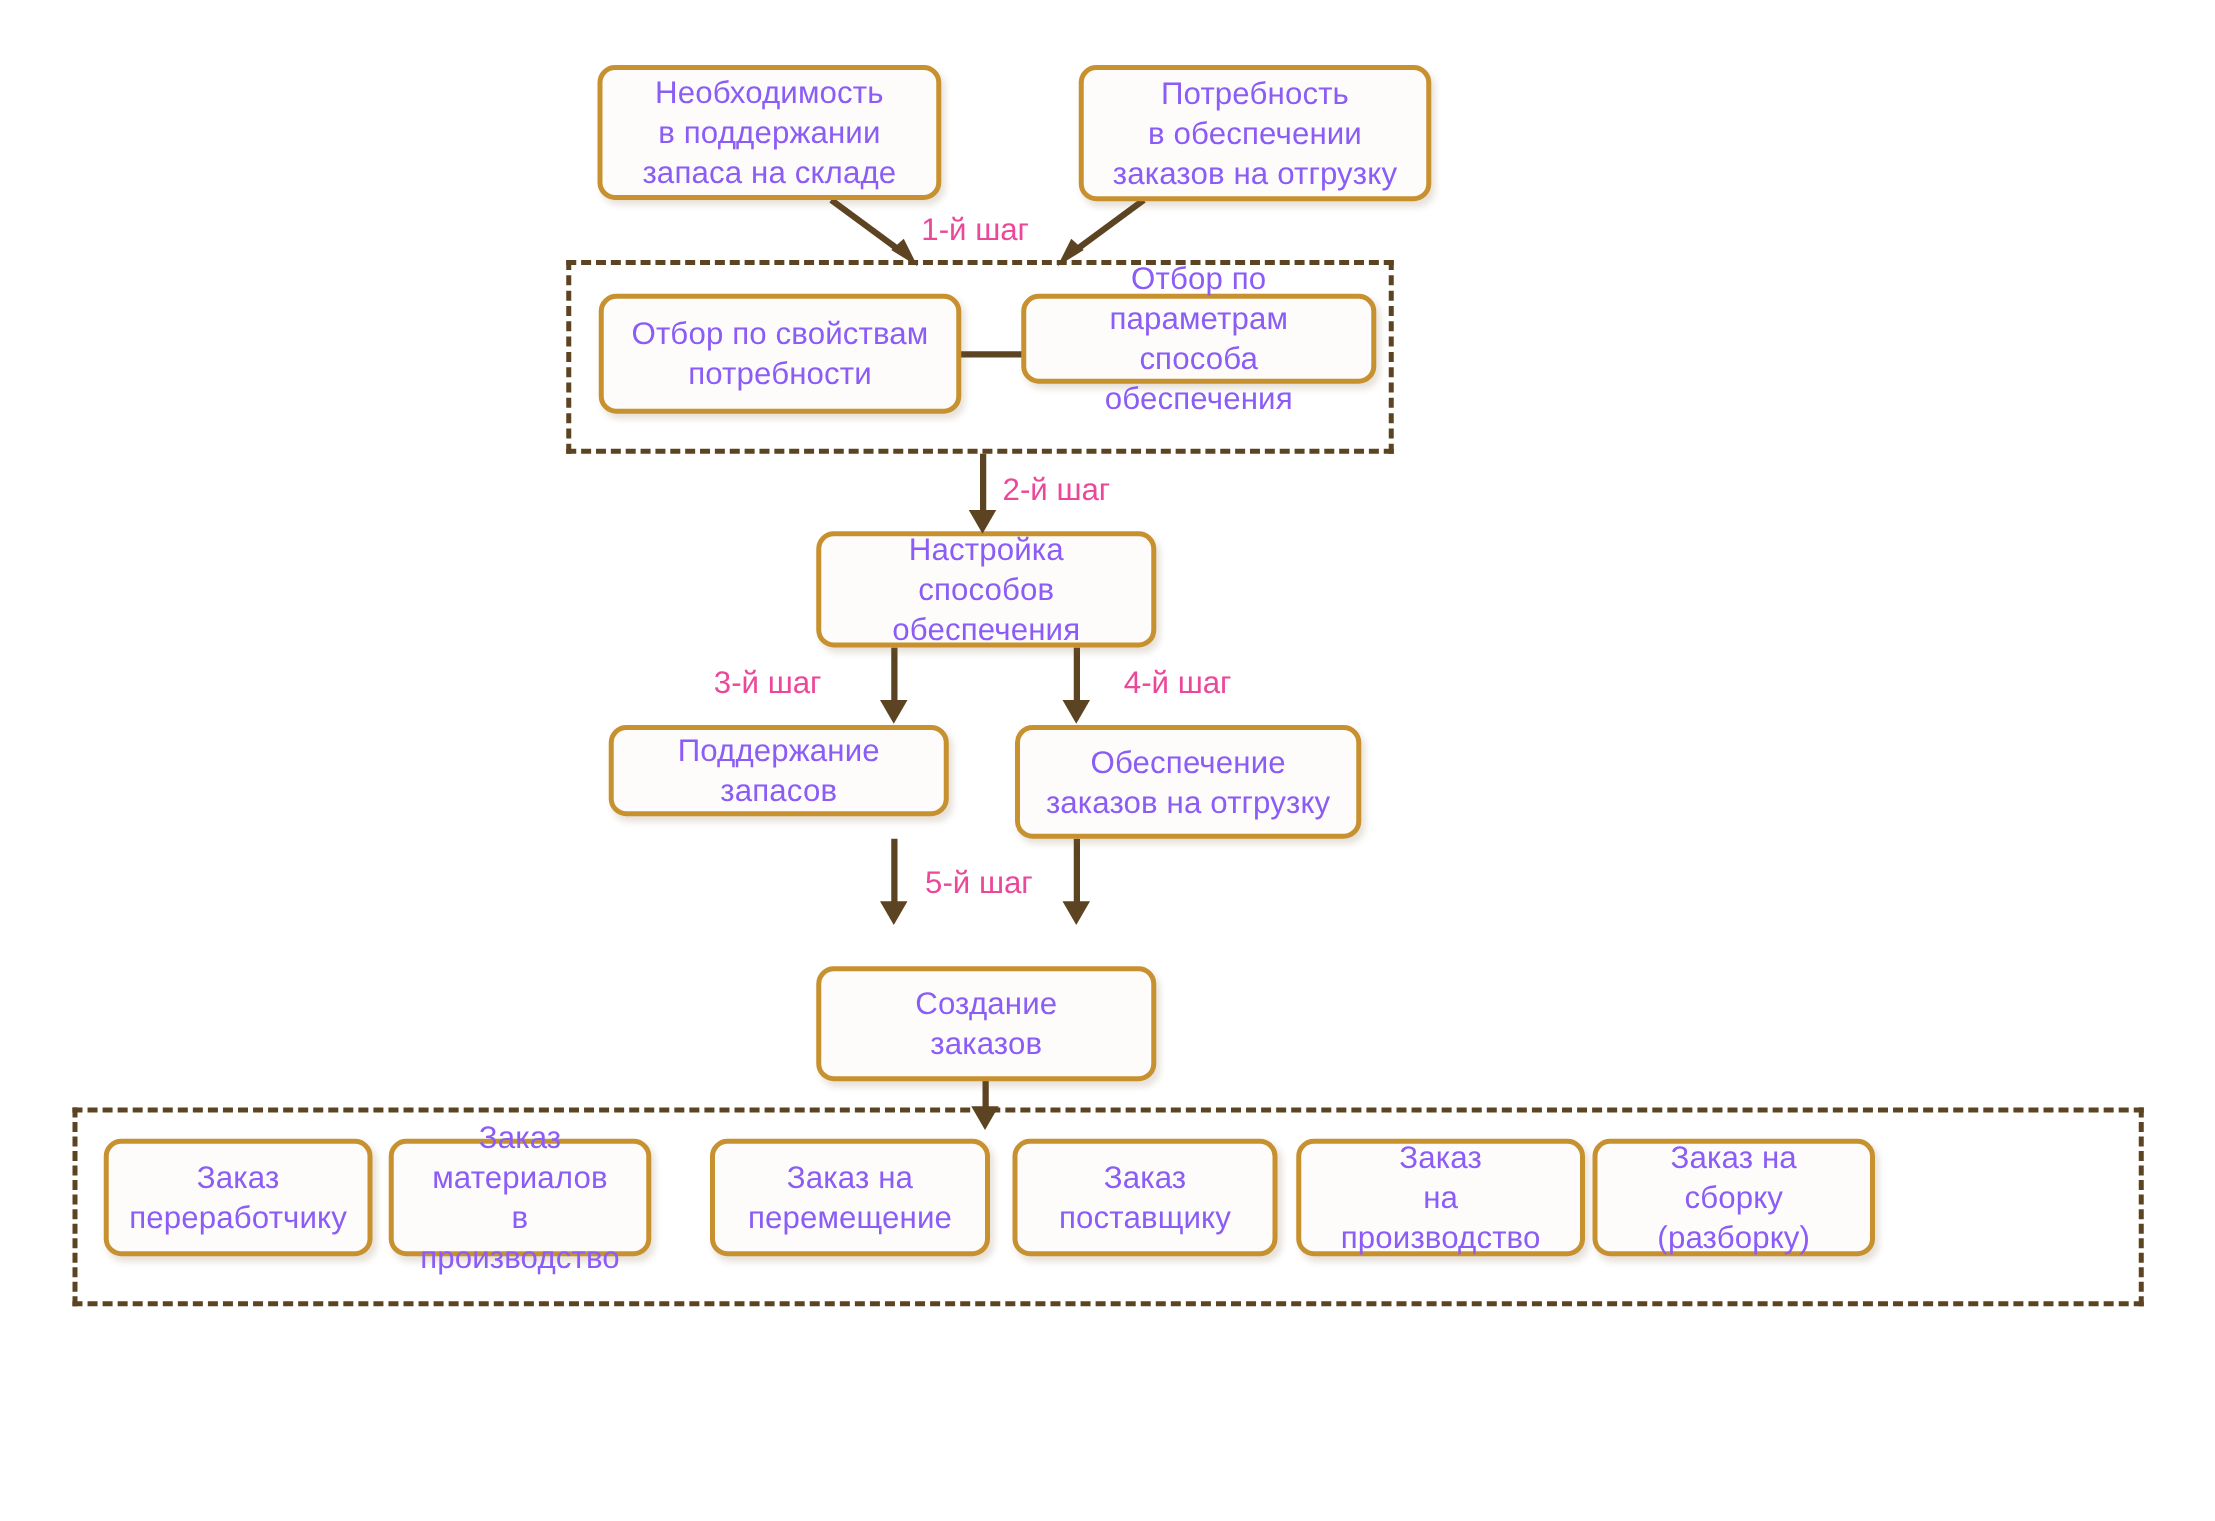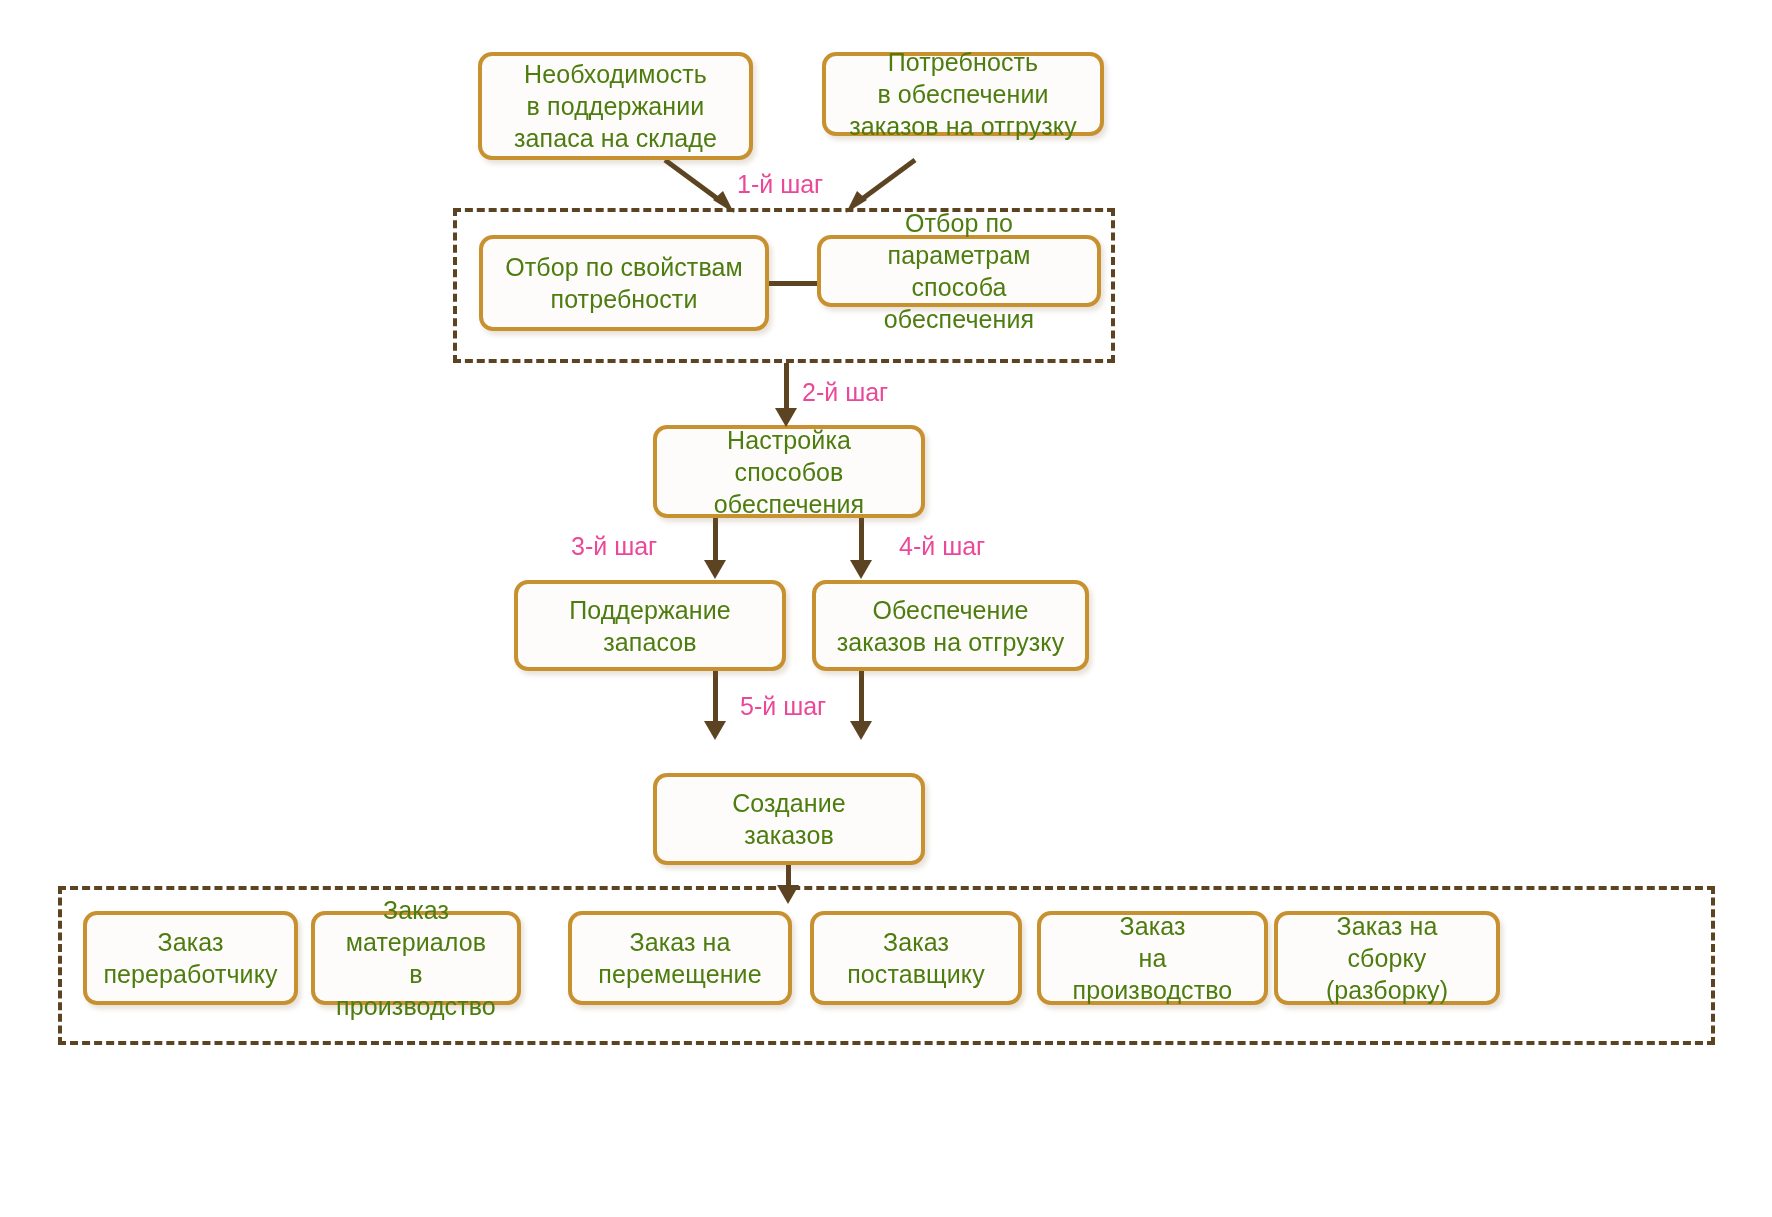--- a/index.html
+++ b/index.html
@@ -23,21 +23,21 @@
   .box {
     position: absolute;
     box-sizing: border-box;
     background: #fdfcfa;
     border: 4px solid #c8912f;
     border-radius: 14px;
     display: flex;
     align-items: center;
     justify-content: center;
     text-align: center;
-    color: #4d7c0f;
+    color: #8b5cf6;
     font-size: 25px;
     line-height: 1.28;
     letter-spacing: 0.1px;
     box-shadow: 3px 4px 5px rgba(120, 90, 50, 0.18);
     z-index: 3;
   }
   .box span { display: block; padding: 0 10px; }
 
   
   .dashed-group {
@@ -92,21 +92,21 @@
 <div id="canvas">
 
   <div class="box" style="left:478px; top:52px; width:275px; height:108px;">
     <span>
       <span>Необходимость</span>
       <span>в поддержании</span>
       <span>запаса на складе</span>
     </span>
   </div>
 
-  <div class="box" style="left:822px; top:52px; width:282px; height:84px;">
+  <div class="box" style="left:863px; top:52px; width:282px; height:109px;">
     <span>
       <span>Потребность</span>
       <span>в обеспечении</span>
       <span>заказов на отгрузку</span>
     </span>
   </div>
 
   <svg class="diag-svg" style="left:660px; top:158px;" width="90" height="62" viewBox="0 0 90 62">
     <line x1="5" y1="2" x2="62" y2="44" stroke="#5c4422" stroke-width="5"></line>
     <polygon points="74,55 53,42 63,33" fill="#5c4422"></polygon>
@@ -149,21 +149,21 @@
   </div>
 
   <div class="vline" style="left:713px; top:518px; width:5px; height:48px;"></div>
   <div class="arrowhead" style="left:704px; top:560px;"></div>
   <div class="step-label" style="left:571px; top:532px;">3-й шаг</div>
 
   <div class="vline" style="left:859px; top:518px; width:5px; height:48px;"></div>
   <div class="arrowhead" style="left:850px; top:560px;"></div>
   <div class="step-label" style="left:899px; top:532px;">4-й шаг</div>
 
-  <div class="box" style="left:514px; top:580px; width:272px; height:91px;">
+  <div class="box" style="left:487px; top:580px; width:272px; height:73px;">
     <span>
       <span>Поддержание</span>
       <span>запасов</span>
     </span>
   </div>
 
   <div class="box" style="left:812px; top:580px; width:277px; height:91px;">
     <span>
       <span>Обеспечение</span>
       <span>заказов на отгрузку</span>

